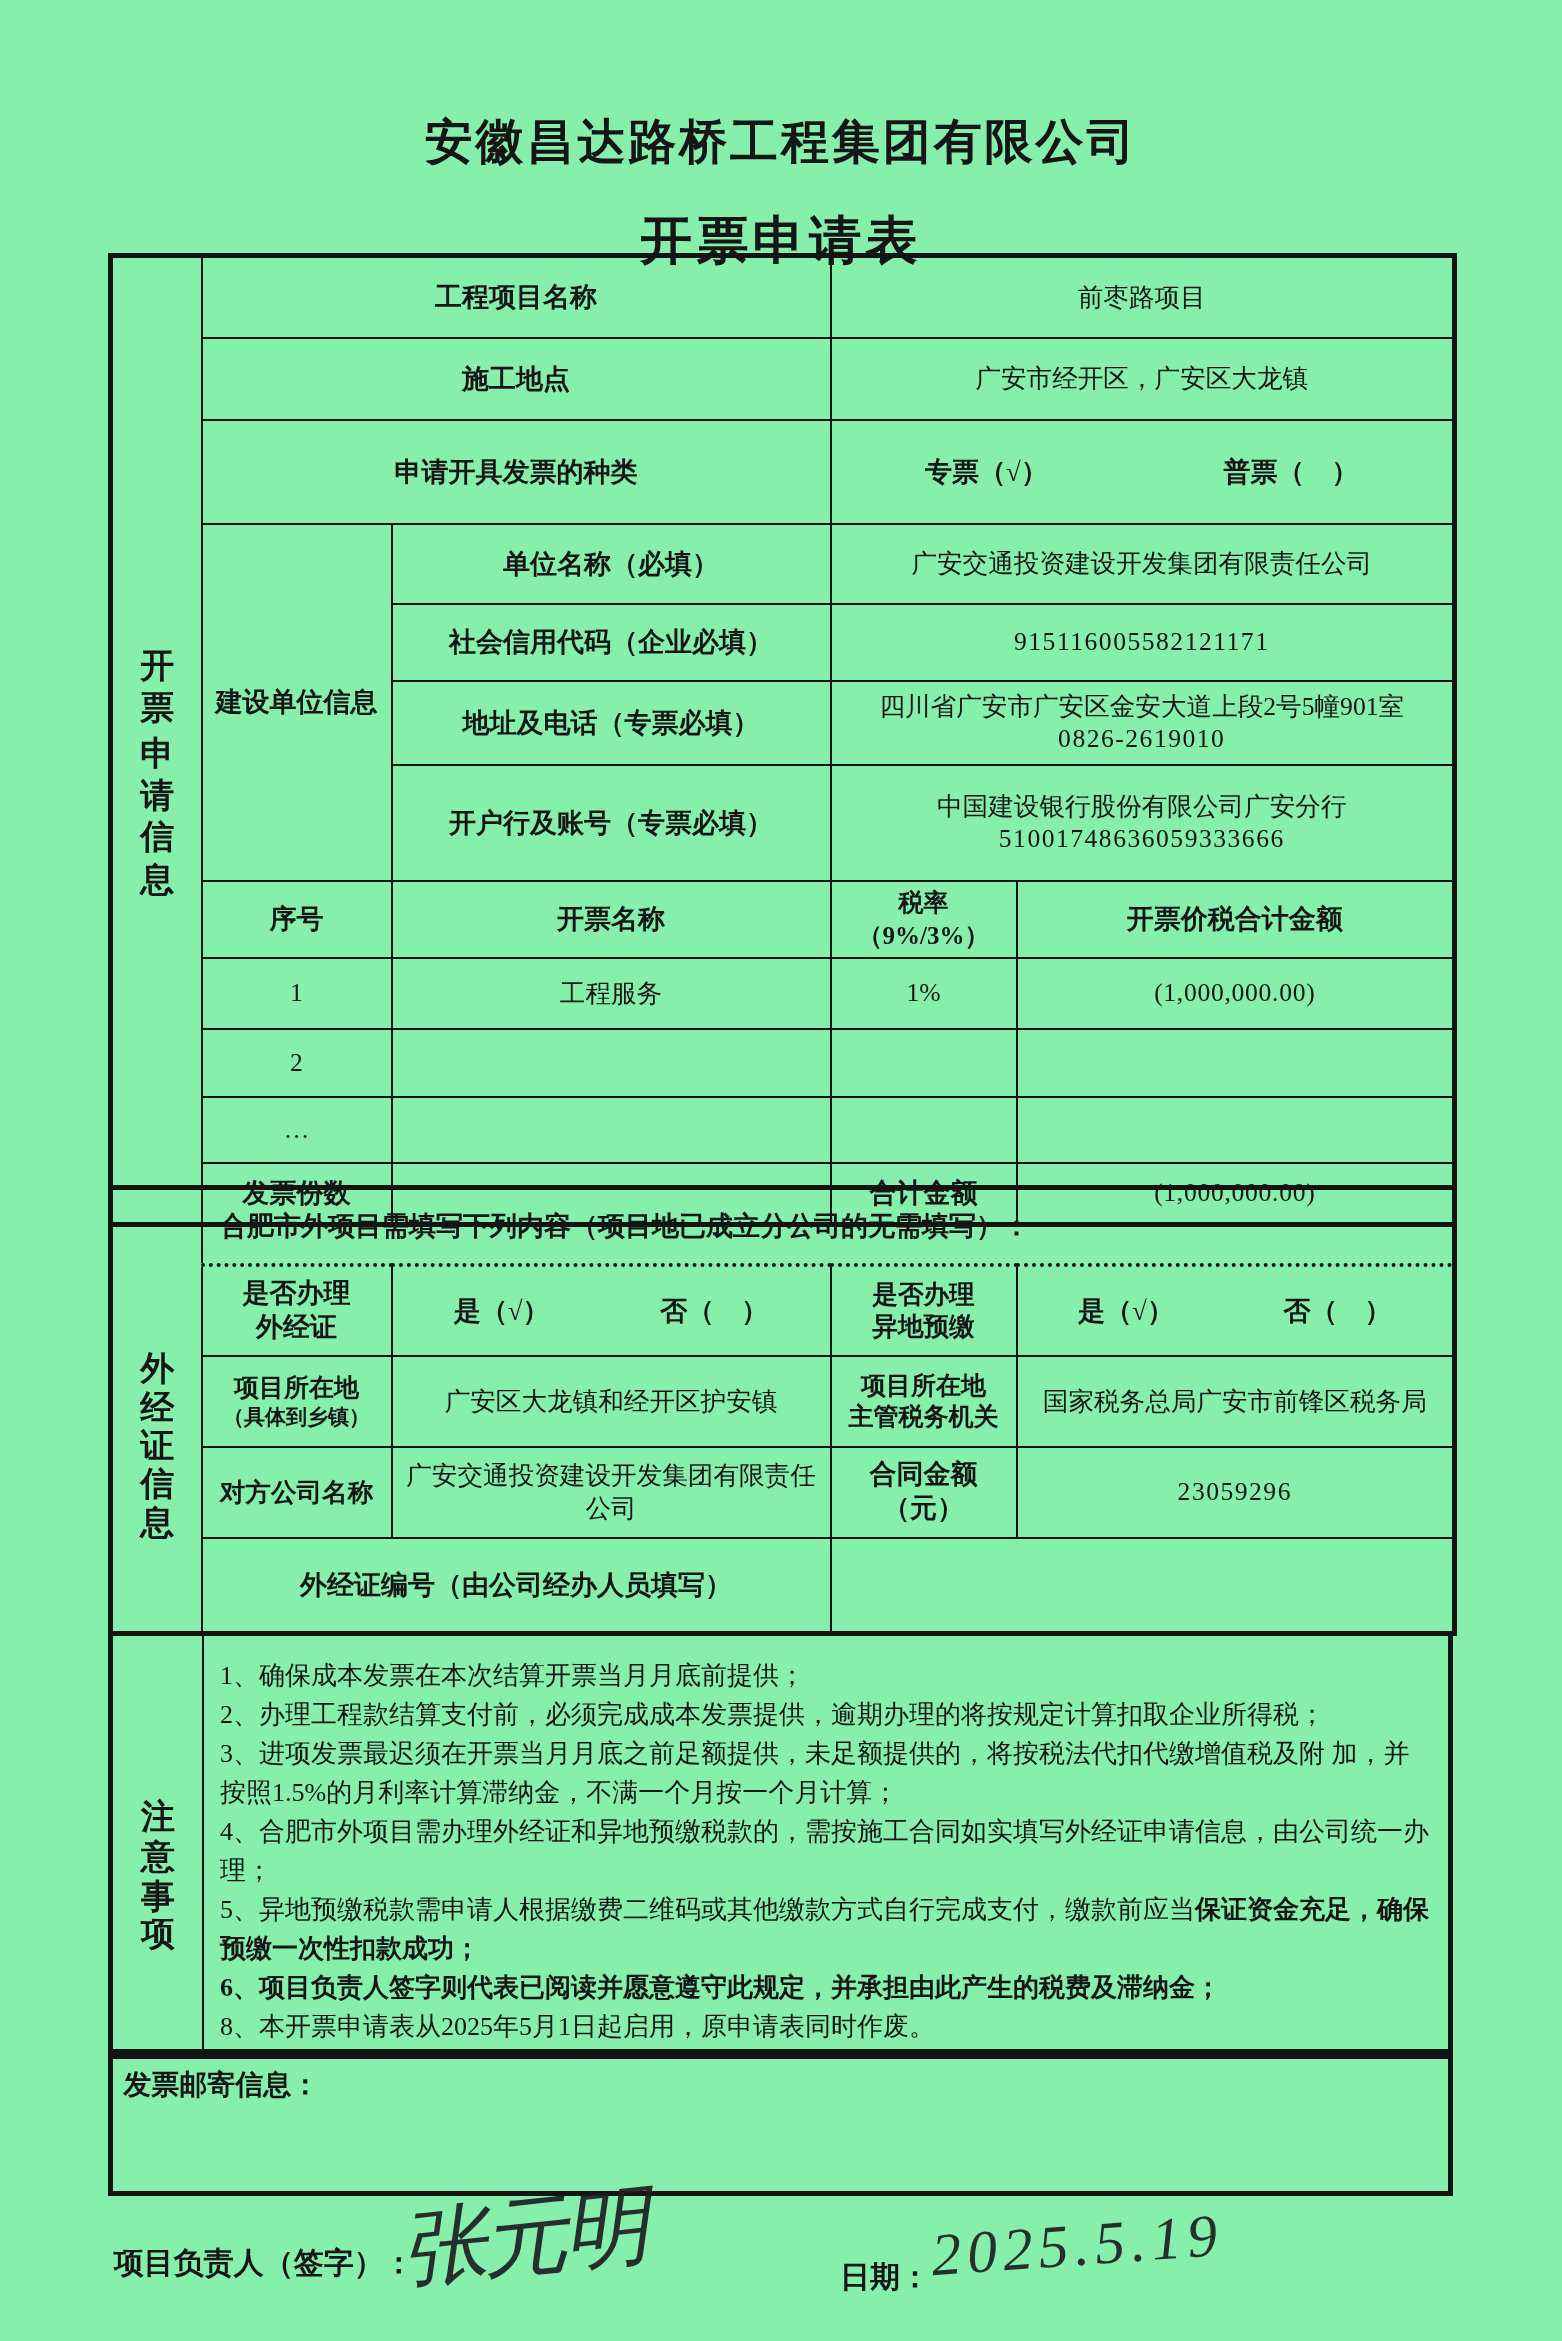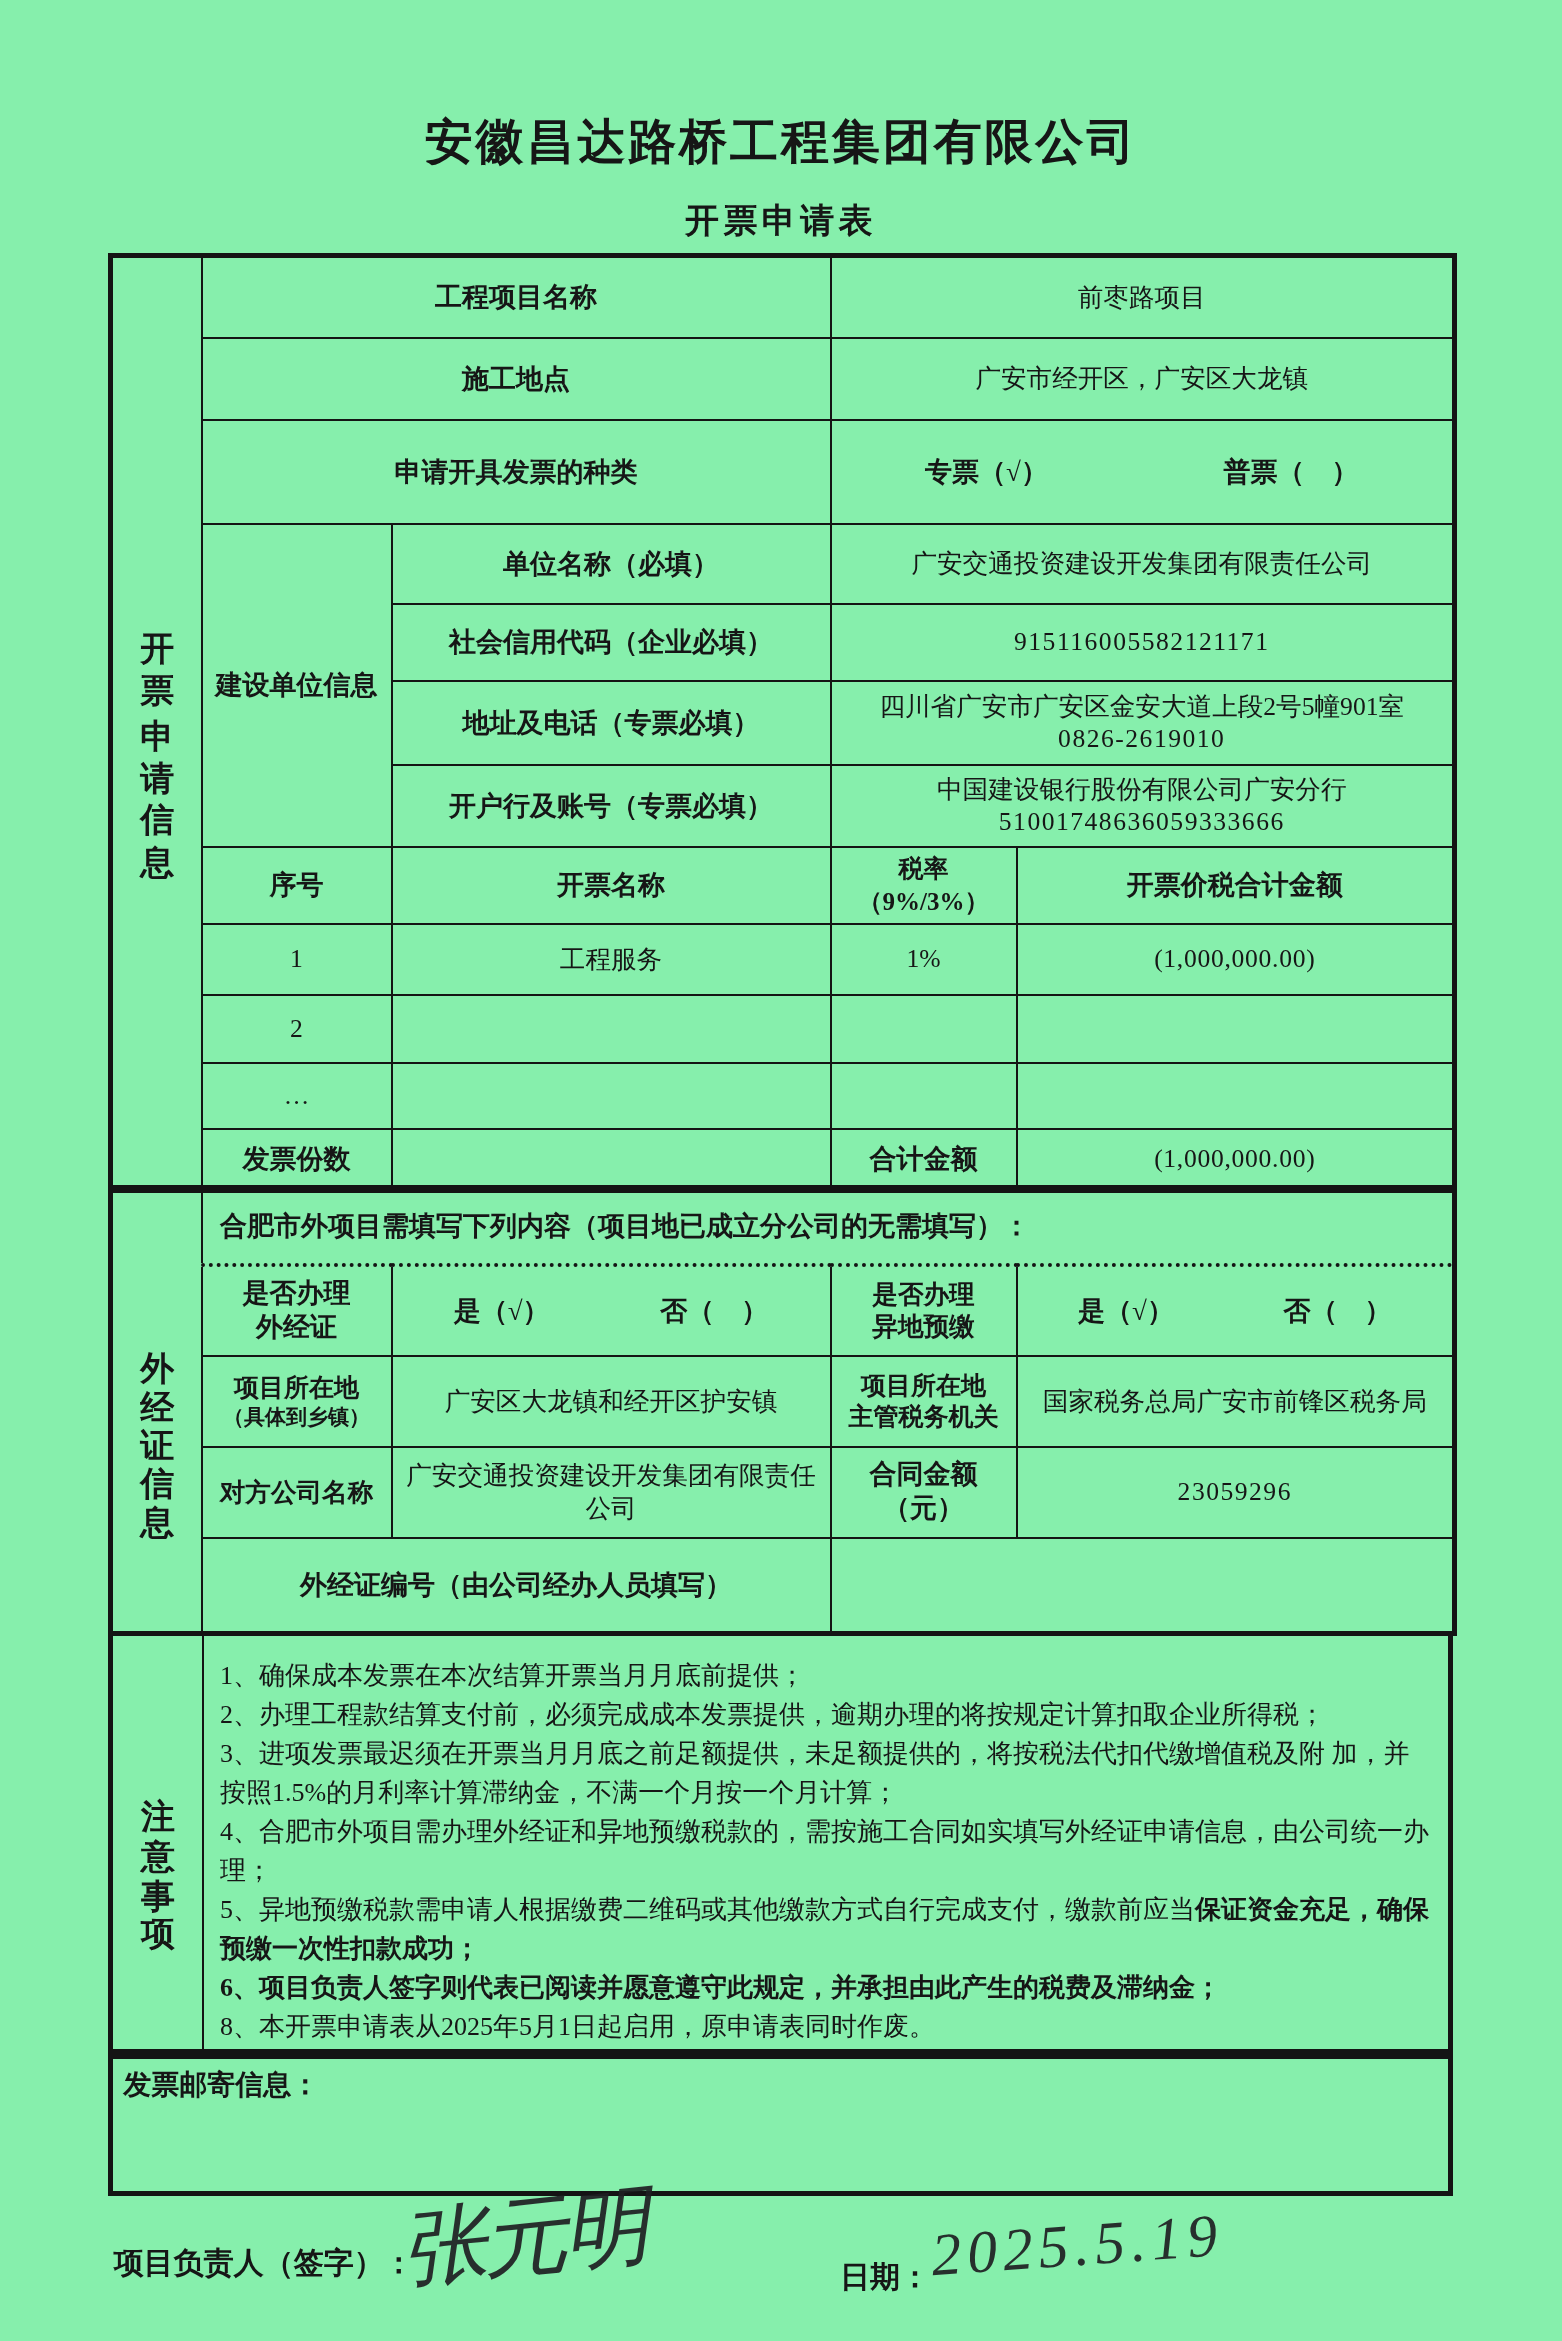--- a/index.html
+++ b/index.html
@@ -6,21 +6,21 @@
   html,body { background:#e9e9e7; }
   .page {
     position:relative; width:1562px; height:2342px;
     background:#86efac; color:#161616;
     font-family:"Liberation Serif","DejaVu Serif",serif;
     overflow:hidden;
   }
   
   .title-wrap { position:absolute; top:110px; left:0; width:1562px; text-align:center; }
   .title-main { font-size:48px; font-weight:bold; letter-spacing:2.9px; }
-  .title-sub  { font-size:34px; font-weight:bold; letter-spacing:4.4px; margin-top:24px; }
+  .title-sub  { font-size:52px; font-weight:bold; letter-spacing:4.4px; margin-top:32px; }
 
   
   table.tbl { border-collapse:collapse; table-layout:fixed; position:absolute; left:108px; width:1345px; }
   table.tbl td { border:2.2px solid #141414; vertical-align:middle; text-align:center; padding:2.9px 5.8px; }
   table.tbl { border:5.1px solid #141414; }
   .s1 { top:253px; }
   .s2 { top:1185px; }
 
   .lb { font-weight:bold; font-size:27px; }
   .val { font-size:25.6px; }
@@ -121,21 +121,21 @@
       <td class="lb">社会信用代码（企业必填）</td>
       <td colspan="2" class="num">915116005582121171</td>
     </tr>
     <tr style="height:84px">
       <td class="lb">地址及电话（专票必填）</td>
       <td colspan="2" class="val two-line">
         <div>四川省广安市广安区金安大道上段2号5幢901室</div>
         <div class="num">0826-2619010</div>
       </td>
     </tr>
-    <tr style="height:82px">
+    <tr style="height:116px">
       <td class="lb">开户行及账号（专票必填）</td>
       <td colspan="2" class="val two-line">
         <div>中国建设银行股份有限公司广安分行</div>
         <div class="num">51001748636059333666</div>
       </td>
     </tr>
     <tr style="height:77px">
       <td class="lb">序号</td>
       <td class="lb">开票名称</td>
       <td class="lb" style="font-size:25px">税率（9%/3%）</td>

